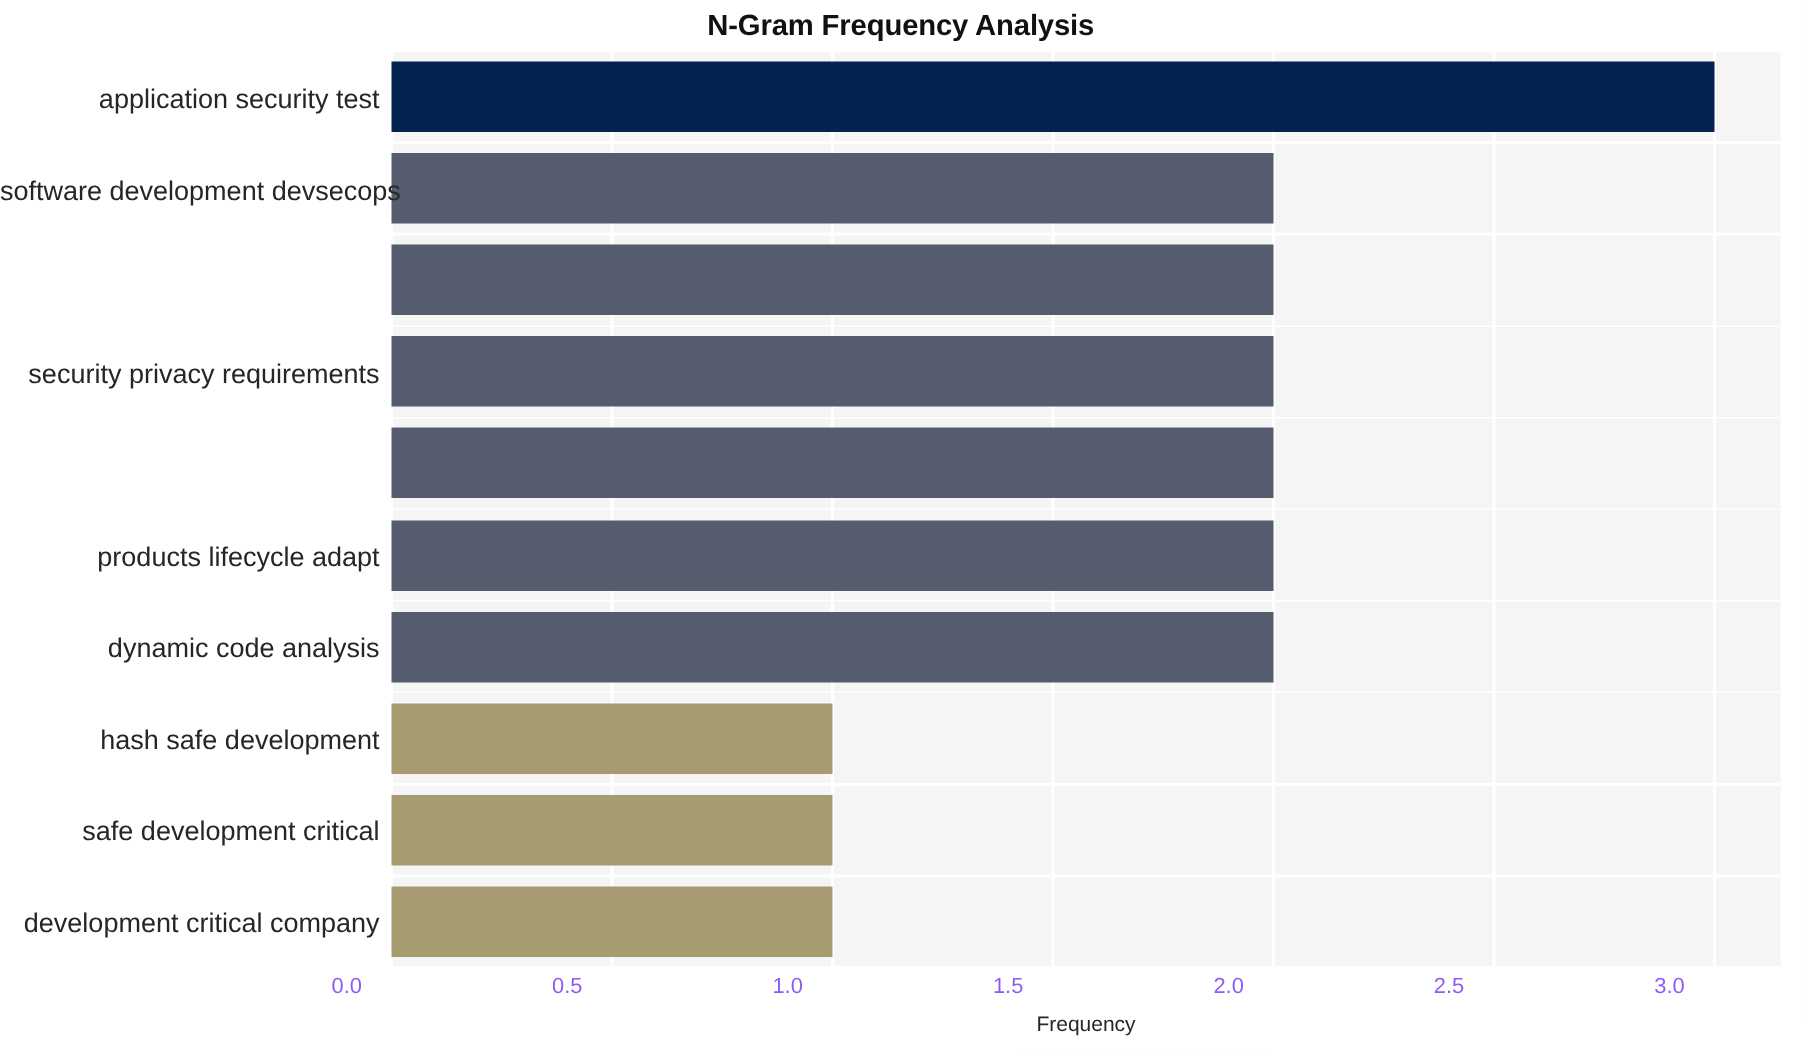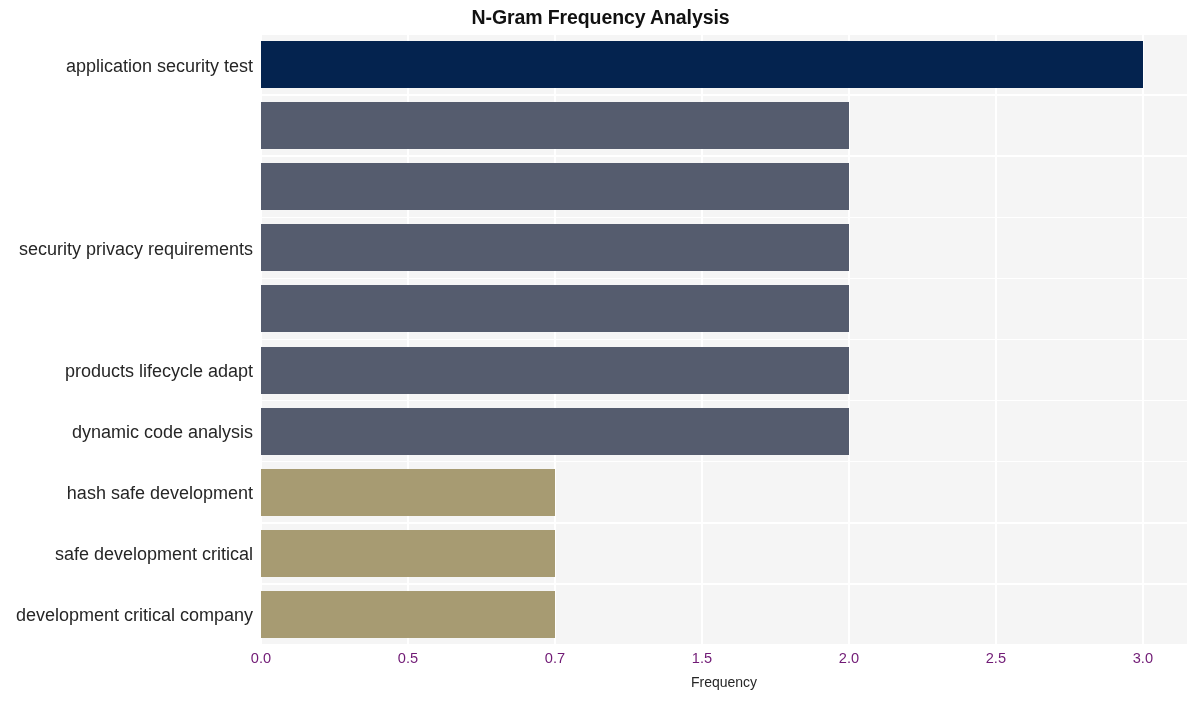--- a/index.html
+++ b/index.html
@@ -89,23 +89,23 @@
     left: 0;
     top: 651px;
     width: 1201px;
     height: 22px;
   }
   .xlabel {
     position: absolute;
     top: 0;
     width: 80px;
     margin-left: -40px;
-    text-align: center;
+    text-align: left;
     font-size: 14.6px;
-    color: #701a75;
+    color: #8b5cf6;
     line-height: 1;
   }
   #x-axis-title {
     position: absolute;
     left: 261px;
     top: 674px;
     width: 926px;
     text-align: center;
     font-size: 14px;
     color: #262626;
@@ -150,31 +150,32 @@
         <div class="bar" title="products lifecycle adapt: 2" style="width: 587.937px; top: 312.55px; background: rgb(85, 92, 110);"></div>
         <div class="bar" title="dynamic code analysis: 2" style="width: 587.937px; top: 373.65px; background: rgb(85, 92, 110);"></div>
         <div class="bar" title="hash safe development: 1" style="width: 293.968px; top: 434.75px; background: rgb(167, 155, 114);"></div>
         <div class="bar" title="safe development critical: 1" style="width: 293.968px; top: 495.85px; background: rgb(167, 155, 114);"></div>
         <div class="bar" title="development critical company: 1" style="width: 293.968px; top: 556.95px; background: rgb(167, 155, 114);"></div>
       </div>
   </div>
 
   <div id="y-axis-labels">
       <div class="ylabel" style="top: 56.55px;">application security test</div>
+      <div class="ylabel" style="top: 117.65px;">software development devsecops</div>
       <div class="ylabel" style="top: 239.85px;">security privacy requirements</div>
       <div class="ylabel" style="top: 362.05px; padding-left: 12px;">products lifecycle adapt</div>
       <div class="ylabel" style="top: 423.15px;">dynamic code analysis</div>
       <div class="ylabel" style="top: 545.35px;">safe development critical</div>
       <div class="ylabel" style="top: 484.25px;">hash safe development</div>
       <div class="ylabel" style="top: 606.45px;">development critical company</div>
     </div>
   <div id="x-axis-labels">
       <div class="xlabel" style="left: 261px;">0.0</div>
       <div class="xlabel" style="left: 407.984px;">0.5</div>
-      <div class="xlabel" style="left: 554.968px;">0.7</div>
+      <div class="xlabel" style="left: 554.968px;">1.0</div>
       <div class="xlabel" style="left: 701.952px;">1.5</div>
       <div class="xlabel" style="left: 848.937px;">2.0</div>
       <div class="xlabel" style="left: 995.921px;">2.5</div>
       <div class="xlabel" style="left: 1142.9px;">3.0</div>
     </div>
 
   <div id="x-axis-title">Frequency</div>
 
 </div>
 

